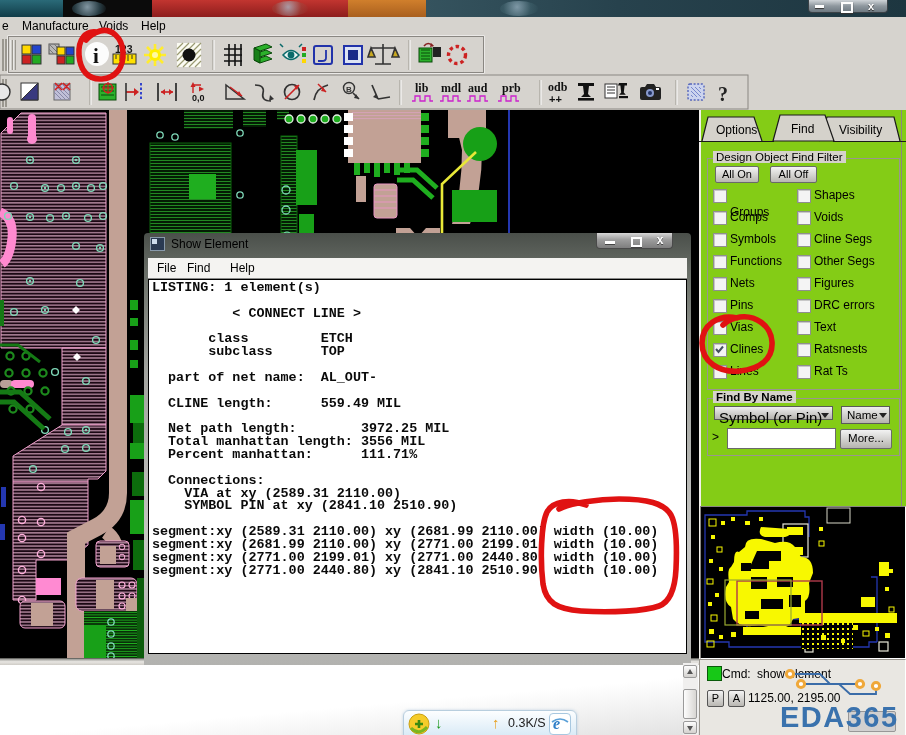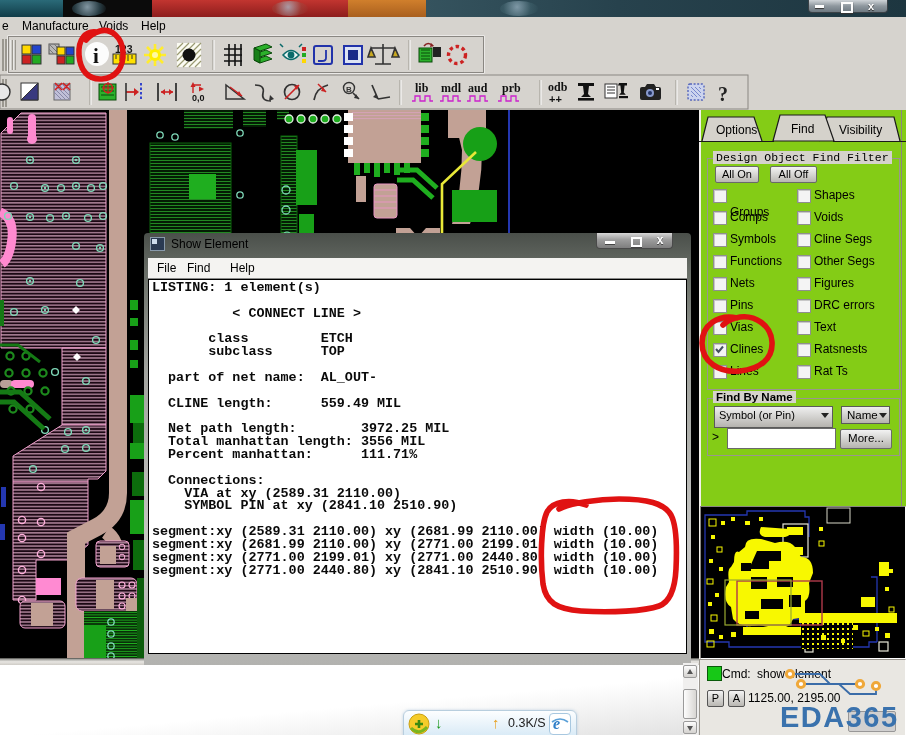--- a/index.html
+++ b/index.html
@@ -577,21 +577,21 @@
       <path d="M120,29 L128,5 L195,5 L201,29"></path>
       <path d="M74,29 L81,3 L126,3 L135,29 Z" fill="#d5d2cb"></path>
     </g>
     <path d="M0,29.5 L75,29.5 M134,29.5 L207,29.5" stroke="#1a1a1a" stroke-width="1.2"></path>
     <text x="17" y="22" font-size="12" fill="#000" font-family="Liberation Sans">Options</text>
     <text x="92" y="21" font-size="12" fill="#000" font-family="Liberation Sans">Find</text>
     <text x="140" y="22" font-size="12" fill="#000" font-family="Liberation Sans">Visibility</text>
   </svg>
 
   <div class="abs" style="left:8px;top:48px;width:191px;height:230px;border:1px solid #9a968f;"></div>
-  <div class="abs" style="left:14px;top:41px;background:#d5d2cb;padding:0 3px;font-size:11.5px;color:#000;font-family:Liberation Mono, monospace;">Design Object Find Filter</div>
+  <div class="abs" style="left:14px;top:41px;background:#d5d2cb;padding:0 3px;font-size:11.5px;color:#000;">Design Object Find Filter</div>
   <div class="abs btn3" style="left:16px;top:56px;width:42px;height:15px;background:linear-gradient(#f4f4f4,#b9b7b2);border:1px solid #6a6a6a;border-radius:2px;font-size:11px;text-align:center;line-height:14px;">All On</div>
   <div class="abs btn3" style="left:71px;top:56px;width:45px;height:15px;background:linear-gradient(#f4f4f4,#b9b7b2);border:1px solid #6a6a6a;border-radius:2px;font-size:11px;text-align:center;line-height:14px;">All Off</div>
 
   <div id="cbs" style="position:absolute;left:0;top:0;font-size:12px;color:#000;">
     <div class="cb" style="left:14px;top:79px;"></div>
       <span class="cl" style="left:31px;top:96px;text-align:right;">Groups</span>
     <div class="cb" style="left:14px;top:101px;"></div>
       <span class="cl" style="left:31px;top:101px;">Comps</span>
     <div class="cb" style="left:14px;top:123px;"></div>
       <span class="cl" style="left:31px;top:123px;">Symbols</span>
@@ -624,21 +624,21 @@
     <div class="cb" style="left:98px;top:211px;"></div>
       <span class="cl" style="left:115px;top:211px;">Text</span>
     <div class="cb" style="left:98px;top:233px;"></div>
       <span class="cl" style="left:115px;top:233px;">Ratsnests</span>
     <div class="cb" style="left:98px;top:255px;"></div>
       <span class="cl" style="left:115px;top:255px;">Rat Ts</span>
   </div>
 
   <div class="abs" style="left:8px;top:288px;width:191px;height:56px;border:1px solid #9a968f;"></div>
   <div class="abs" style="left:14px;top:281px;background:#d5d2cb;padding:0 3px;font-size:11.5px;color:#000;font-weight:bold;">Find By Name</div>
-  <div class="abs" style="left:15px;top:296px;width:119px;height:22px;background:linear-gradient(#efefef,#b5b3ae);border:1px solid #5a5a5a;font-size:11px;color:#000;padding:2px 0 0 4px;box-sizing:border-box;">Symbol (or Pin)</div>
+  <div class="abs" style="left:15px;top:296px;width:119px;height:14px;background:linear-gradient(#efefef,#b5b3ae);border:1px solid #5a5a5a;font-size:15px;color:#000;padding:2px 0 0 4px;box-sizing:border-box;">Symbol (or Pin)</div>
   <div class="abs" style="left:122px;top:303px;width:0;height:0;border-left:4px solid transparent;border-right:4px solid transparent;border-top:5px solid #222;"></div>
   <div class="abs" style="left:142px;top:296px;width:49px;height:18px;background:linear-gradient(#efefef,#b5b3ae);border:1px solid #5a5a5a;font-size:11.5px;color:#000;padding:2px 0 0 5px;box-sizing:border-box;">Name</div>
   <div class="abs" style="left:180px;top:303px;width:0;height:0;border-left:4px solid transparent;border-right:4px solid transparent;border-top:5px solid #222;"></div>
   <div class="abs" style="left:13px;top:320px;font-size:12px;color:#000;">&gt;</div>
   <div class="abs" style="left:28px;top:318px;width:107px;height:19px;background:#fff;border:1px solid #6a6a6a;"></div>
   <div class="abs" style="left:141px;top:319px;width:50px;height:18px;background:linear-gradient(#f2f2f2,#b5b3ae);border:1px solid #6a6a6a;border-radius:2px;font-size:11.5px;text-align:center;line-height:17px;">More...</div>
 
   <div class="abs" style="left:1px;top:396px;width:204px;height:151px;border:1px solid #8a8782;border-right-color:#fff;border-bottom-color:#fff;background:#000;">
     <svg width="202" height="149" style="position:absolute;left:0;top:0;">
       <g fill="none" stroke="#2437b0" stroke-width="1.3">

